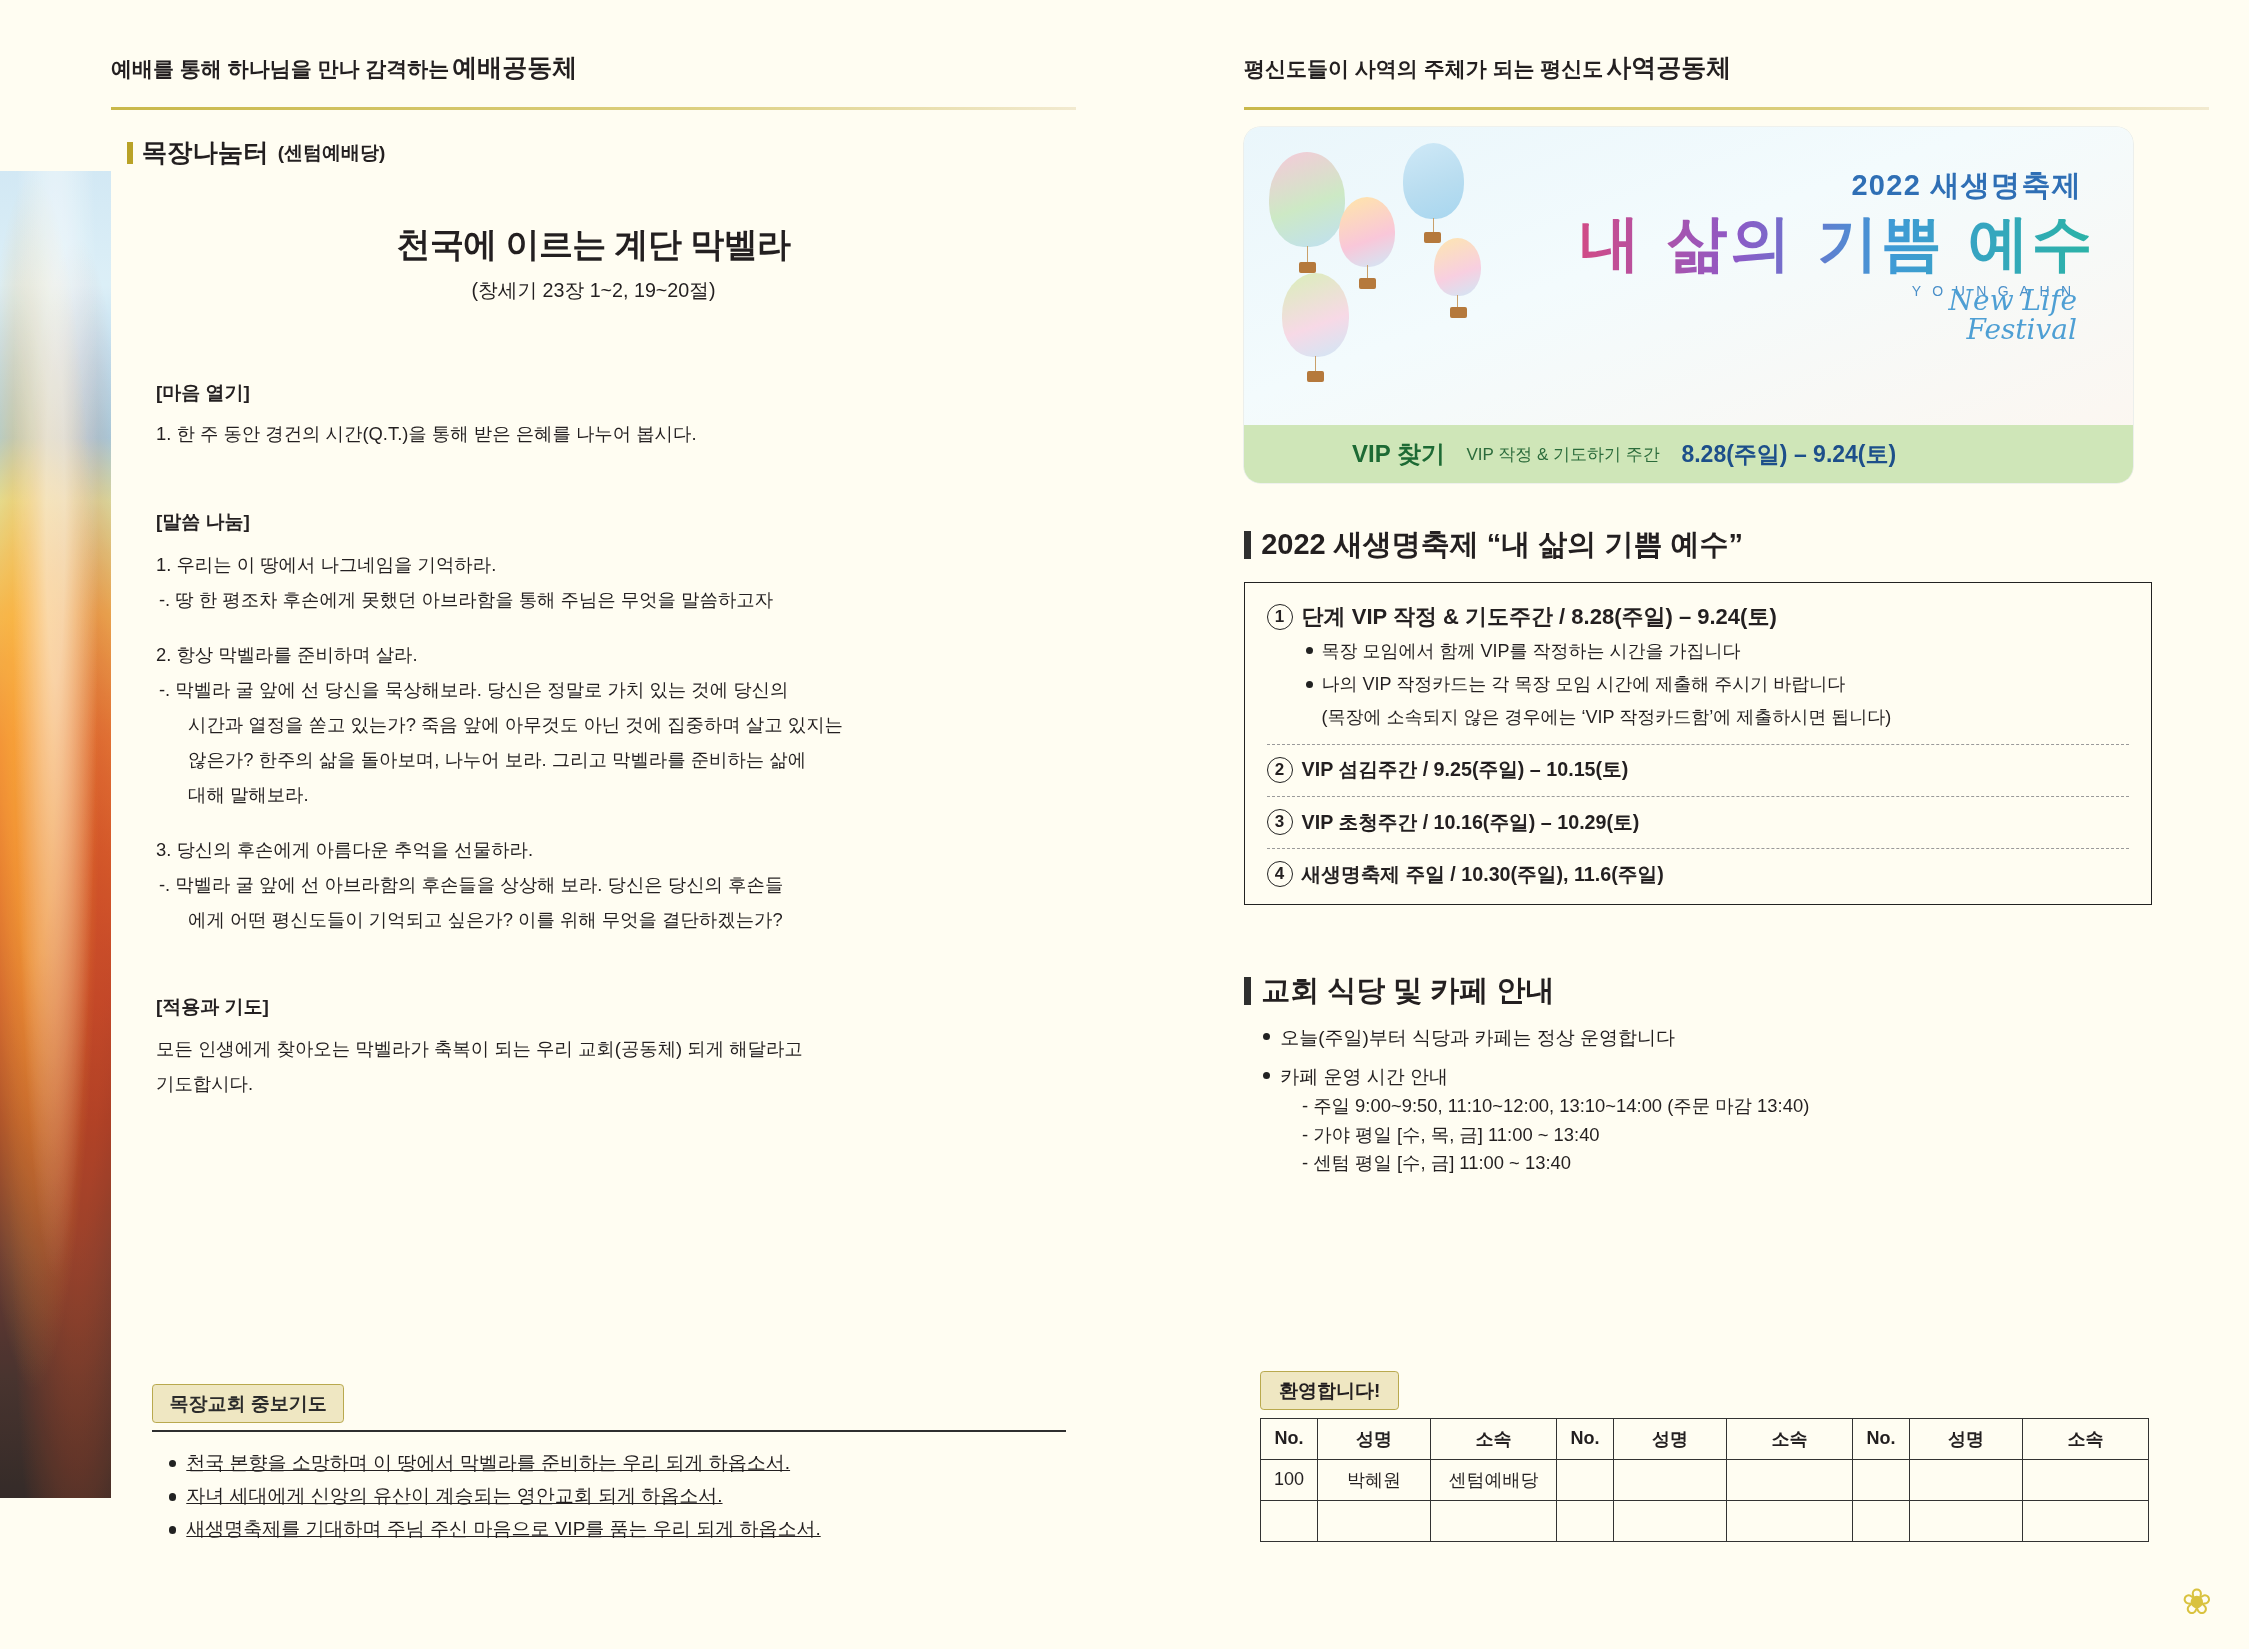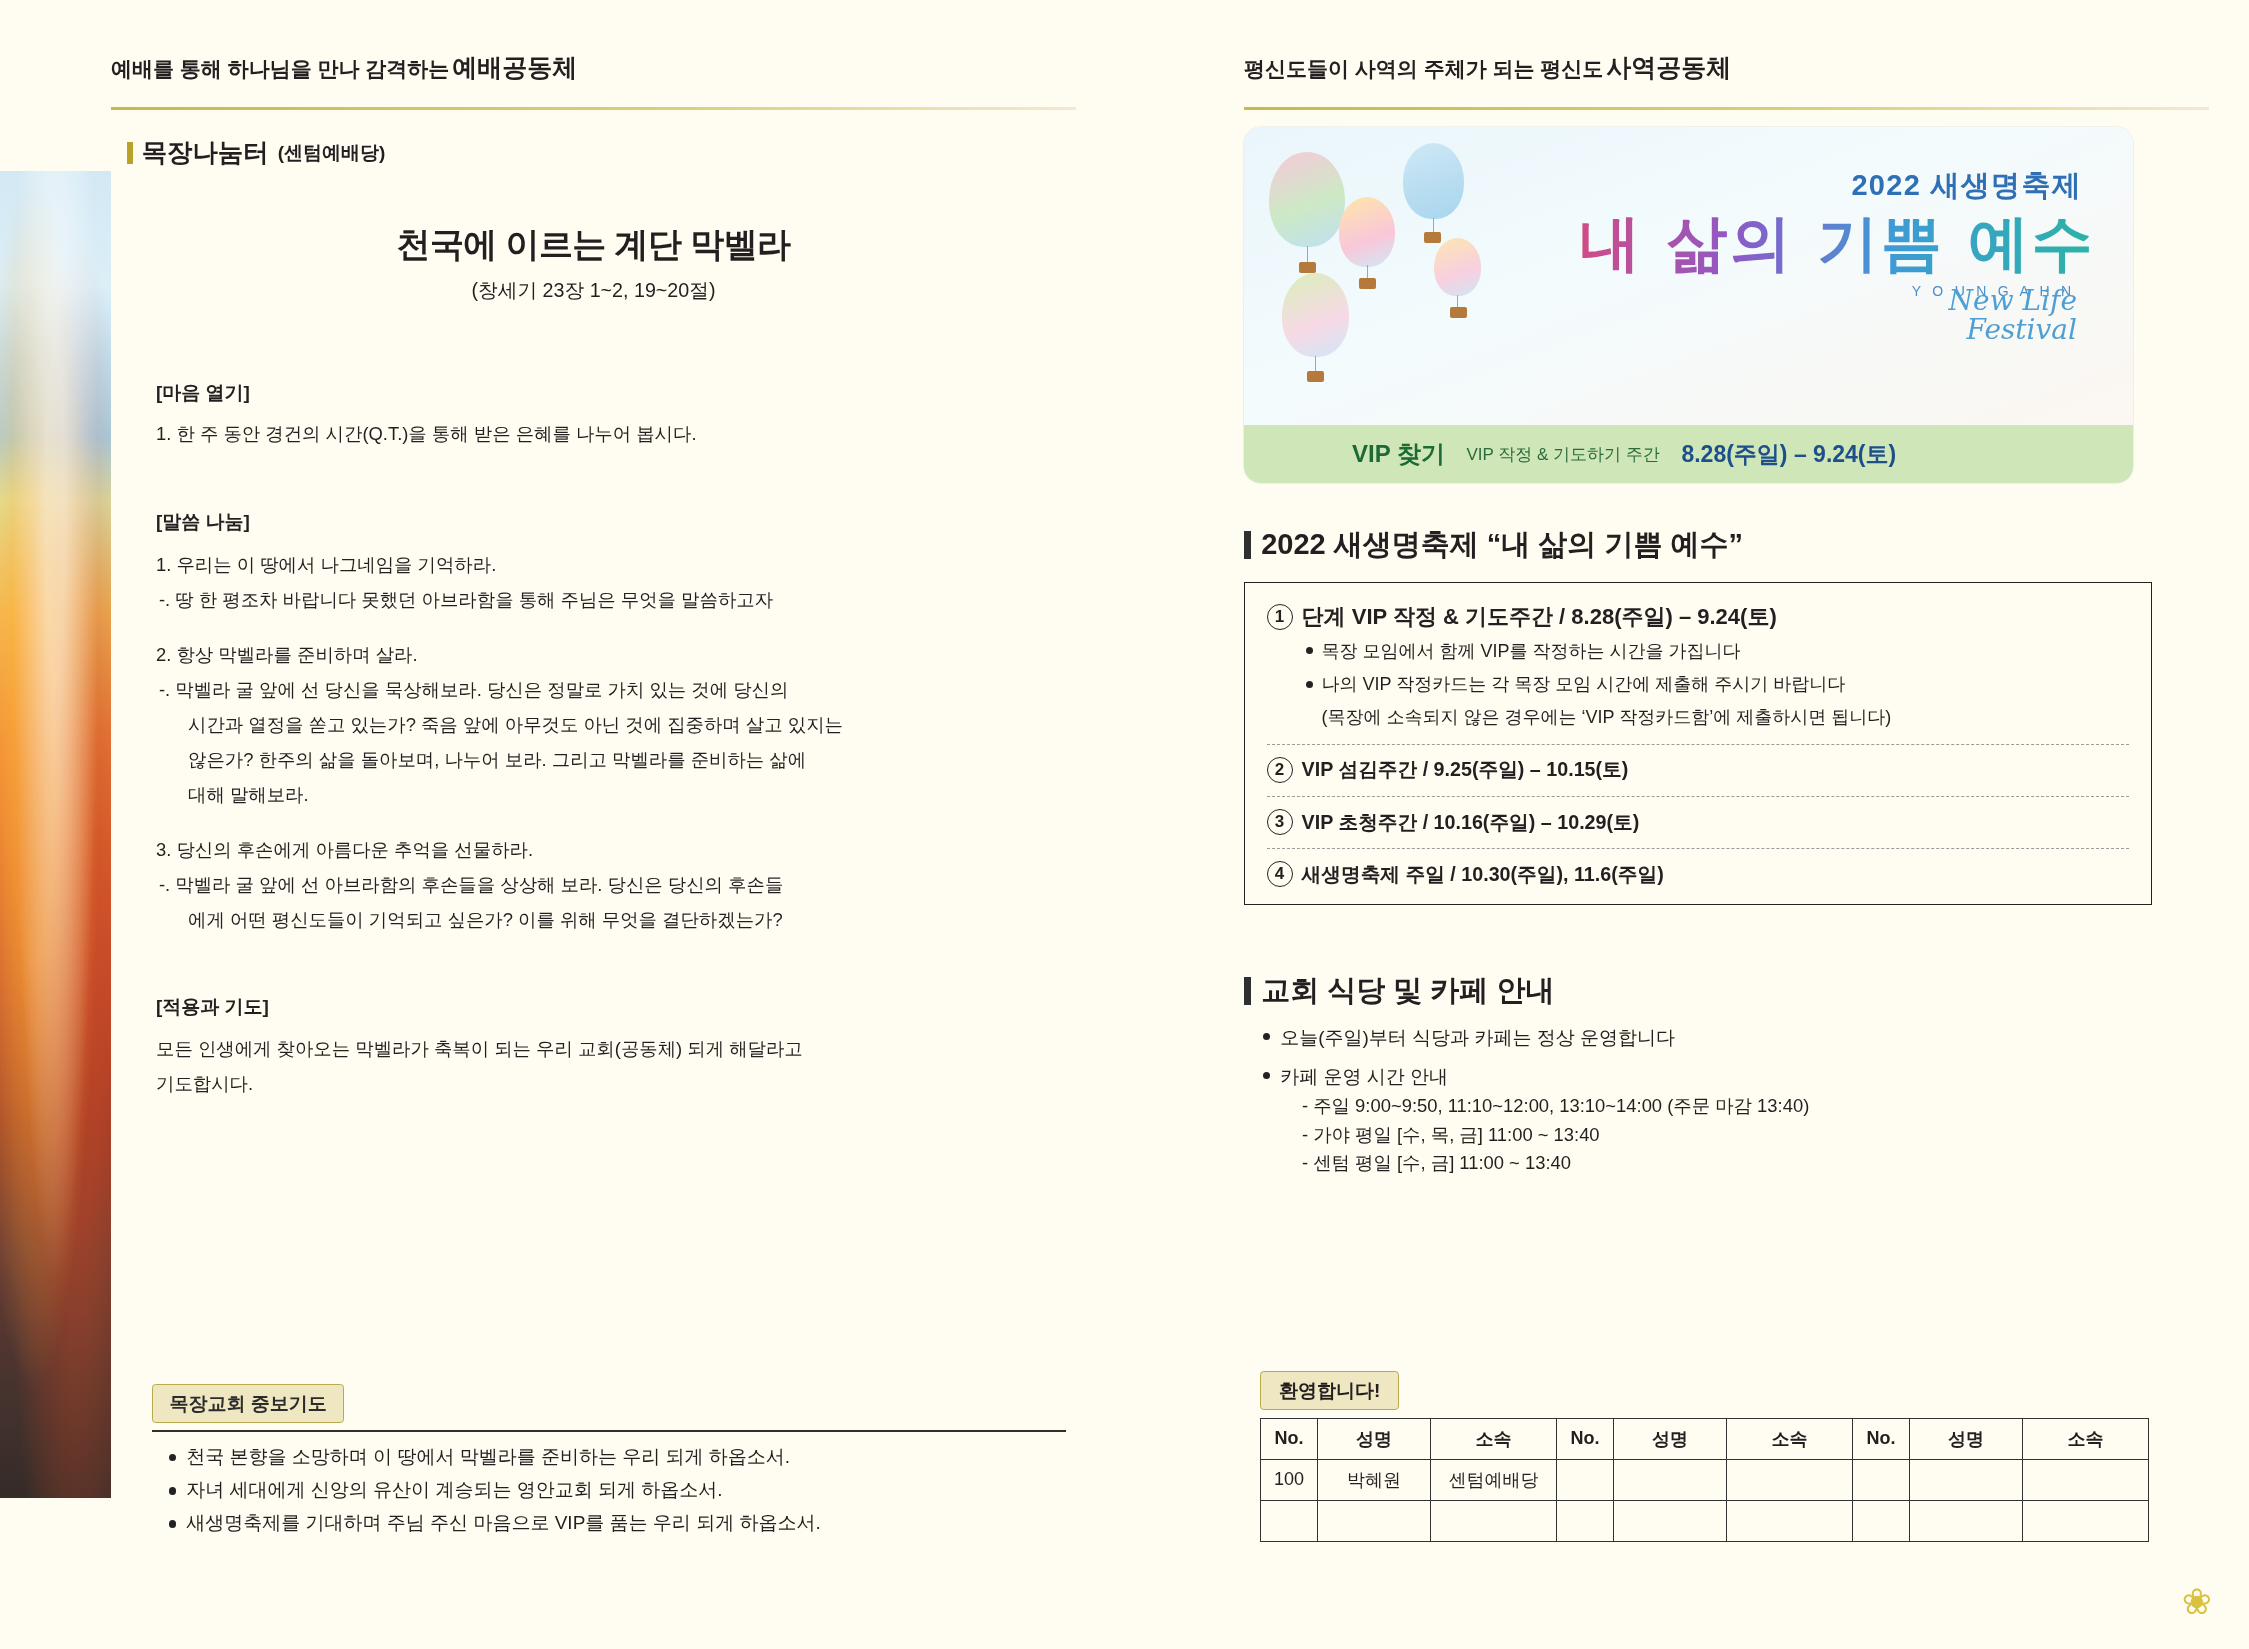--- a/index.html
+++ b/index.html
@@ -147,21 +147,21 @@
 
   <div class="blk" style="margin-top:76px;">
     <div class="blk-h ind1">[마음 열기]</div>
     <div class="ln ind1" style="margin-top:14px;">1. 한 주 동안 경건의 시간(Q.T.)을 통해 받은 은혜를 나누어 봅시다.</div>
   </div>
 
   <div class="blk" style="margin-top:60px;">
     <div class="blk-h ind1">[말씀 나눔]</div>
 
     <div class="ln ind1" style="margin-top:16.5px;">1. 우리는 이 땅에서 나그네임을 기억하라.</div>
-    <div class="ln ind2">-. 땅 한 평조차 바랍니다 못했던 아브라함을 통해 주님은 무엇을 말씀하고자</div>
+    <div class="ln ind2">-. 땅 한 평조차 후손에게 못했던 아브라함을 통해 주님은 무엇을 말씀하고자</div>
 
     <div class="ln ind1" style="margin-top:27px;">2. 항상 막벨라를 준비하며 살라.</div>
     <div class="ln ind2">-. 막벨라 굴 앞에 선 당신을 묵상해보라. 당신은 정말로 가치 있는 것에 당신의</div>
     <div class="ln ind3">시간과 열정을 쏟고 있는가? 죽음 앞에 아무것도 아닌 것에 집중하며 살고 있지는</div>
     <div class="ln ind3">않은가? 한주의 삶을 돌아보며, 나누어 보라. 그리고 막벨라를 준비하는 삶에</div>
     <div class="ln ind3">대해 말해보라.</div>
 
     <div class="ln ind1" style="margin-top:27px;">3. 당신의 후손에게 아름다운 추억을 선물하라.</div>
     <div class="ln ind2">-. 막벨라 굴 앞에 선 아브라함의 후손들을 상상해 보라. 당신은 당신의 후손들</div>
     <div class="ln ind3">에게 어떤 평신도들이 기억되고 싶은가? 이를 위해 무엇을 결단하겠는가?</div>
@@ -170,21 +170,21 @@
   <div class="blk" style="margin-top:60px;">
     <div class="blk-h ind1">[적용과 기도]</div>
     <div class="ln ind1" style="margin-top:15.2px;">모든 인생에게 찾아오는 막벨라가 축복이 되는 우리 교회(공동체) 되게 해달라고</div>
     <div class="ln ind1">기도합시다.</div>
   </div>
 </div>
 
 <div style="position:absolute;left:152px;top:1384px;width:914px;">
   <div class="pray-tag">목장교회 중보기도</div>
   <div class="pray-rule"></div>
-  <div style="margin-top:8px;">
+  <div style="margin-top:14px;text-decoration:underline;">
     <div class="pray-li">
       <span class="dotm"></span><span>천국 본향을 소망하며 이 땅에서 막벨라를 준비하는 우리 되게 하옵소서.</span>
     </div>
     <div class="pray-li">
       <span class="dotm"></span><span>자녀 세대에게 신앙의 유산이 계승되는 영안교회 되게 하옵소서.</span>
     </div>
     <div class="pray-li">
       <span class="dotm"></span><span>새생명축제를 기대하며 주님 주신 마음으로 VIP를 품는 우리 되게 하옵소서.</span>
     </div>
   </div>

